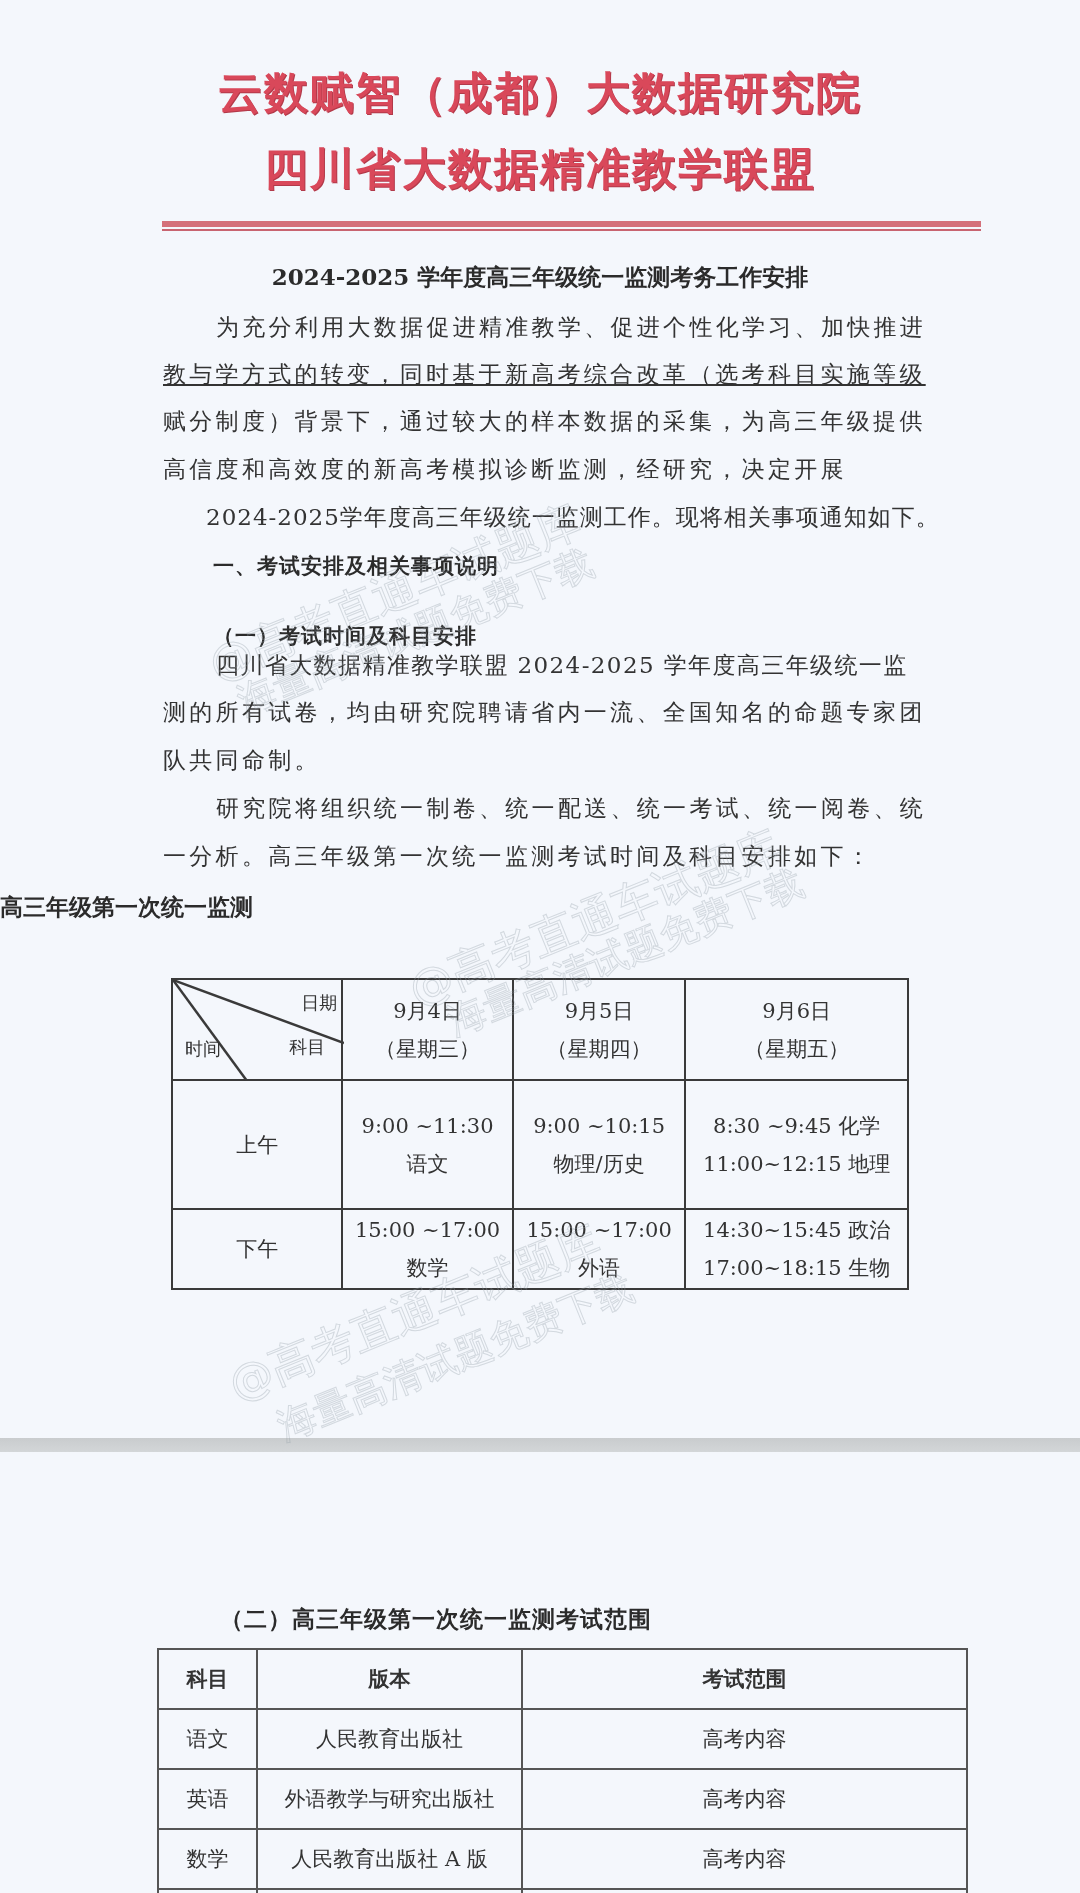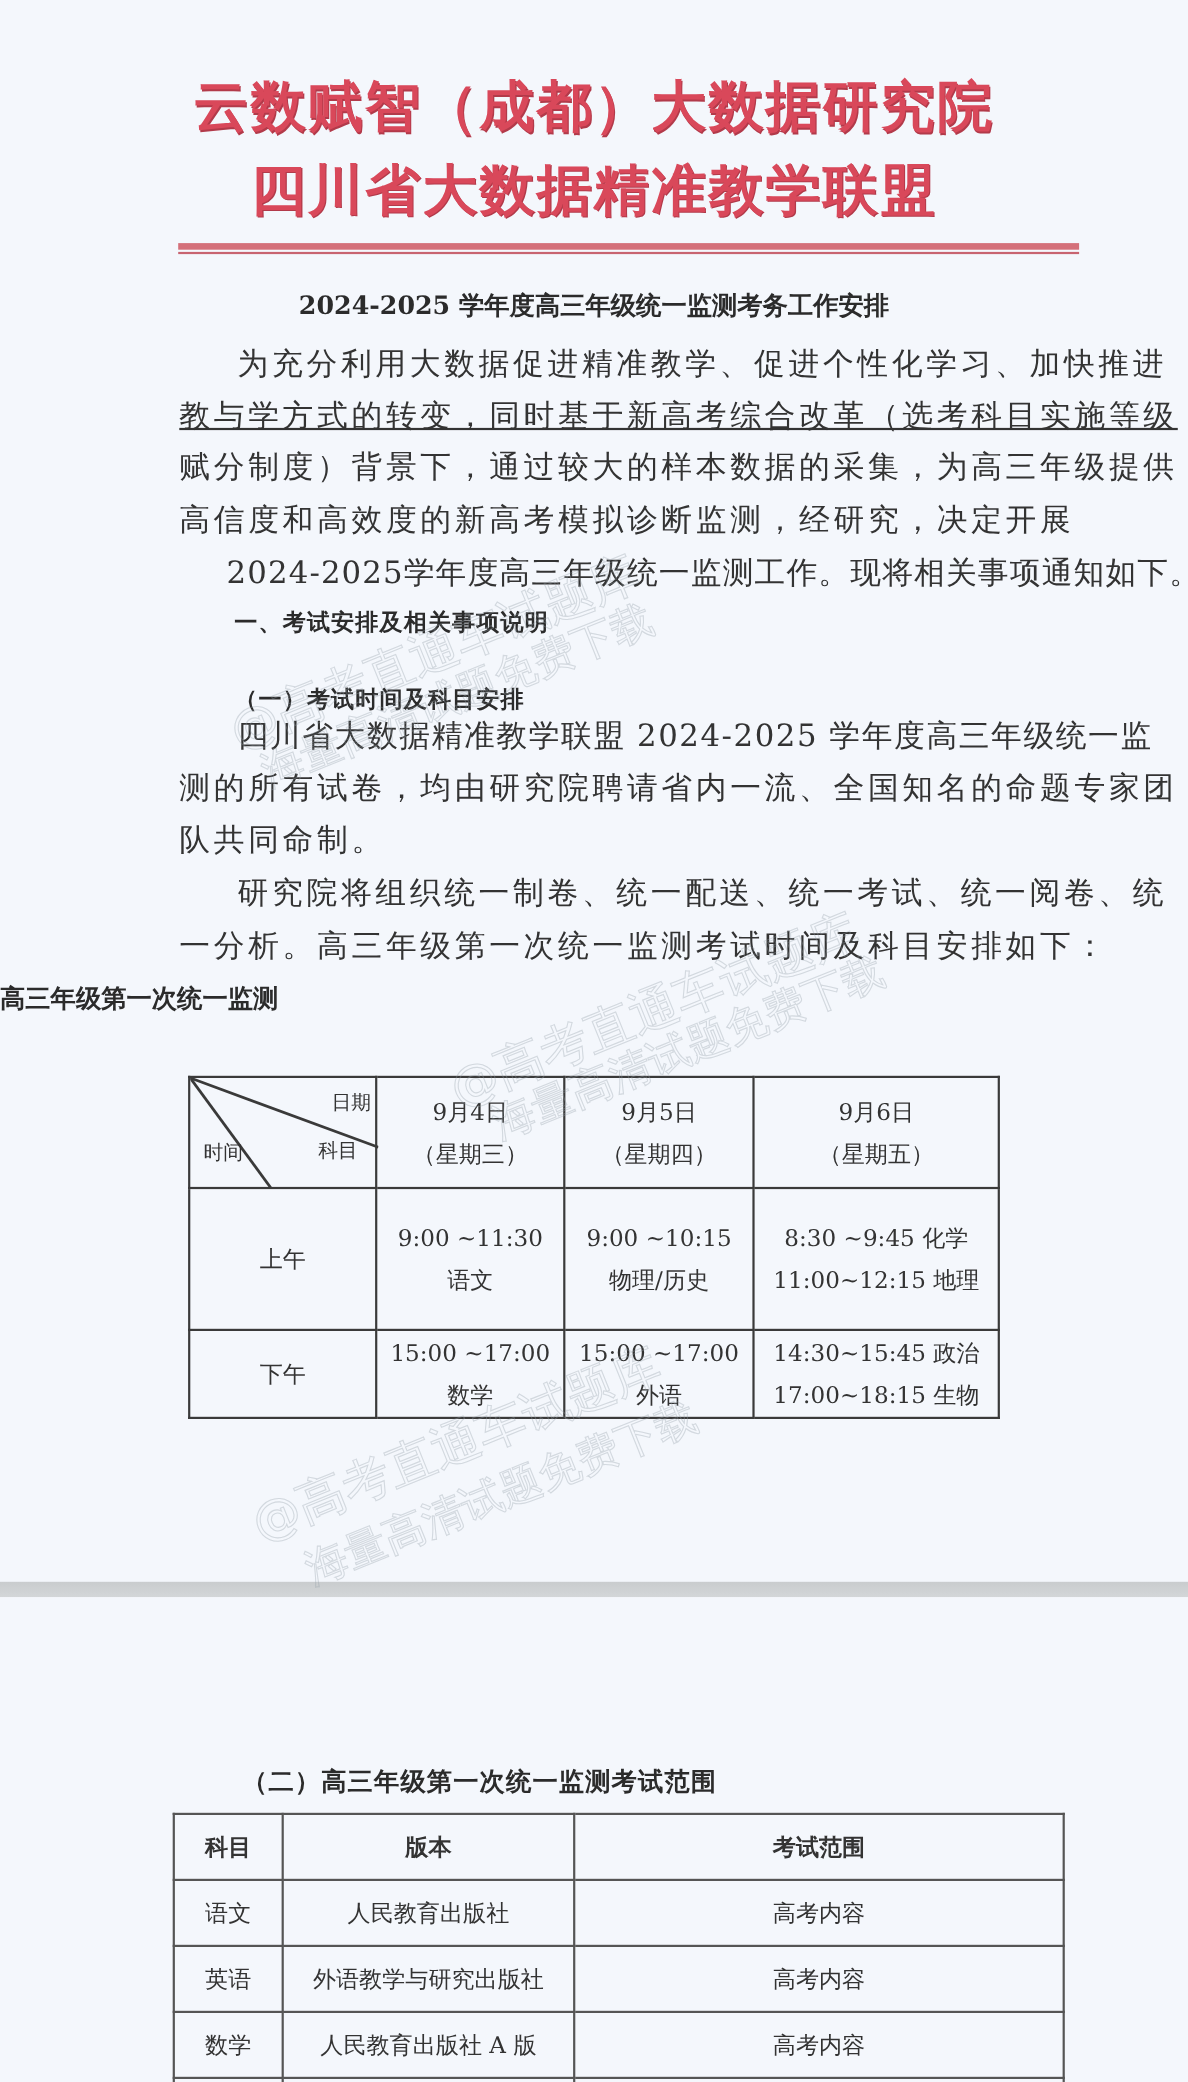--- a/index.html
+++ b/index.html
@@ -11,27 +11,27 @@
   }
   .page { position:absolute; left:0; width:1080px; background:#f4f7fc; }
   .page1 { top:0; height:1438px; }
   .page2 { top:1452px; height:441px; }
   .sep { position:absolute; left:0; top:1438px; width:1080px; height:14px;
          background:linear-gradient(#c9ccce,#d3d6d8); }
   .abs { position:absolute; white-space:nowrap; }
   .title {
     left:0; width:1080px; text-align:center;
     color:#d9485a; font-family:"DejaVu Sans", "Liberation Sans", sans-serif;
-    font-size:50px; font-weight:bold; letter-spacing:2px;
+    font-size:44px; font-weight:bold; letter-spacing:2px;
     text-shadow:1px 1px 0 #b23a4a;
   }
   .rule-thick { left:162px; top:221px; width:819px; height:6px; background:#d4707a; }
   .rule-thin { left:162px; top:229px; width:819px; height:2px; background:#c86470; }
   .subtitle { left:0; width:1080px; text-align:center; top:262px; font-size:23px; font-weight:bold; color:#2b2b2b; }
-  .body-line { font-size:28px; color:#333; letter-spacing:3.3px; }
+  .body-line { font-size:23px; color:#333; letter-spacing:3.3px; }
   .heading { font-size:21px; font-weight:bold; color:#2b2b2b; letter-spacing:1px; font-family:"DejaVu Sans", "Liberation Sans", sans-serif; }
   .table-title { left:0; width:1080px; text-align:left; top:892px; font-size:23px; font-weight:bold; color:#2b2b2b; font-family:"DejaVu Sans", "Liberation Sans", sans-serif; }
 
   table { border-collapse:collapse; position:absolute; }
   td, th { border:2.5px solid #3a3a3a; text-align:center; color:#333; font-weight:normal; }
   .t1 { left:171px; top:978px; width:738px; }
   .t1 td { font-size:21px; line-height:38px; }
   .t1 .diag { position:relative; padding:12px; }
   .t2 { left:157px; top:1648px; width:811px; }
   .t2 td, .t2 th { font-size:21px; height:56px; border-width:2px; border-color:#555; }

